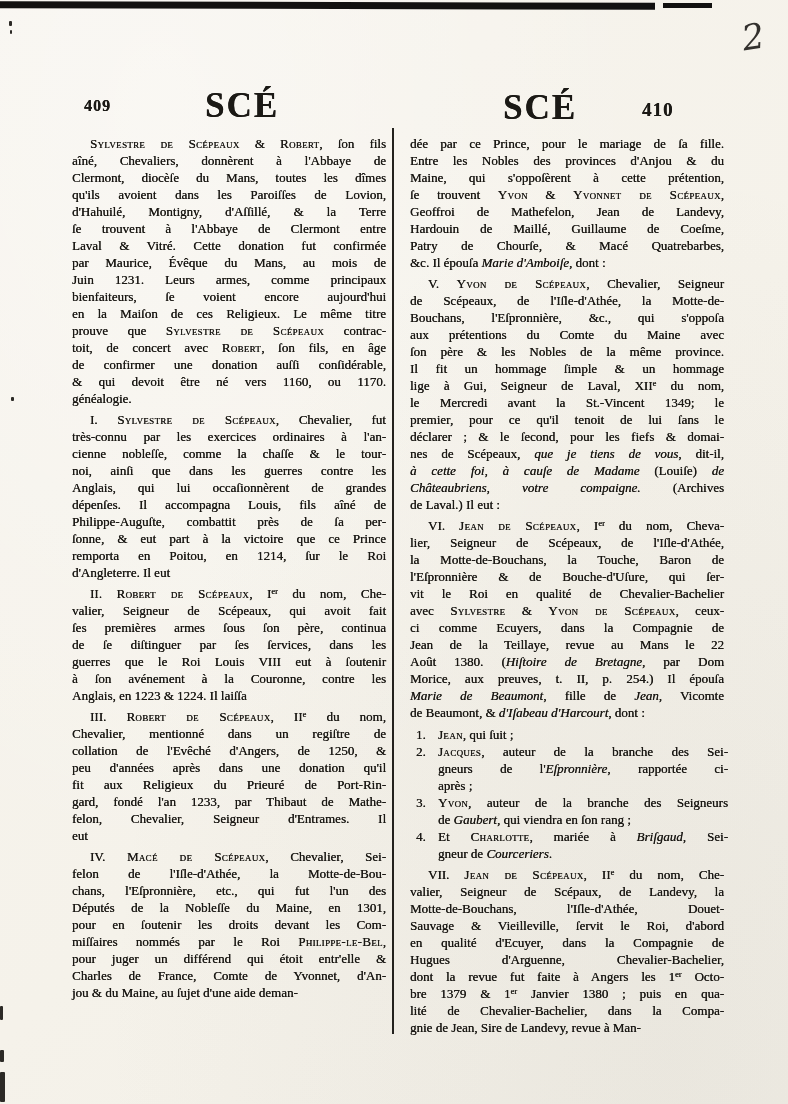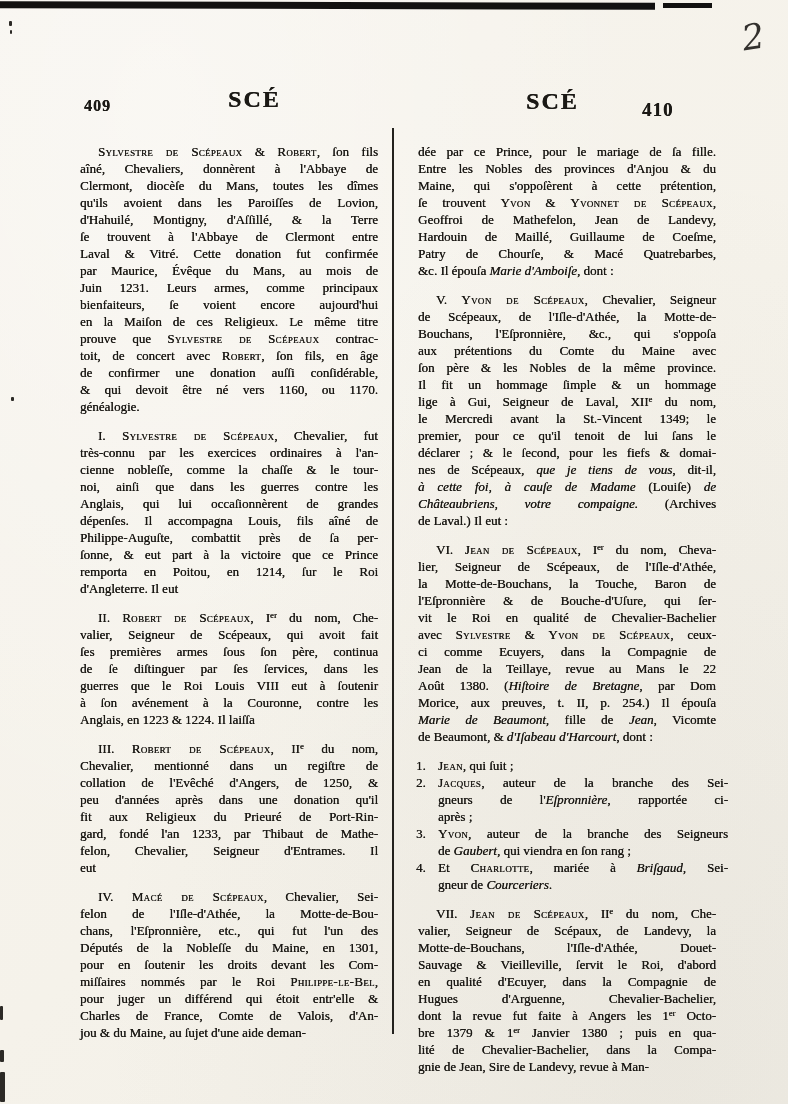--- a/index.html
+++ b/index.html
@@ -23,29 +23,29 @@
   .handwritten{
     position:absolute;left:742px;top:20px;
     font-family:"DejaVu Serif",serif;font-style:italic;
     font-size:35px;color:#33312e;transform:rotate(-9deg);
     line-height:1;
   }
   
   .pagenum{position:absolute;font-size:16px;font-weight:bold;letter-spacing:1px;text-shadow:.3px 0 0 currentColor;}
   .pagenum.left{left:84px;top:97px;}
   .pagenum.right{left:642px;top:99px;font-size:19px;}
-  .running{position:absolute;font-size:24px;font-weight:bold;letter-spacing:2px;text-shadow:.3px 0 0 currentColor;margin-left:23px;}
+  .running{position:absolute;font-size:35px;font-weight:bold;letter-spacing:2px;text-shadow:.3px 0 0 currentColor;}
   .running.left{left:205px;top:86px;}
   .running.right{left:503px;top:88px;}
   
   .col{position:absolute;top:131px;width:322px;font-size:13px;line-height:17px;text-shadow:.25px 0 0 currentColor;}
   .col.left{left:68px;}
   .col.right{left:406px;}
   .divider{position:absolute;left:392px;top:128px;width:2px;height:906px;background:#23211d;}
-  .para{margin:12px;}
+  .para{margin:4px;}
   .line{text-align:justify;text-align-last:justify;}
   .line.last{text-align-last:left;}
   .para.indent .line.first{text-indent:18px;}
   .sc{font-variant:small-caps;letter-spacing:.3px;}
   .it{font-style:italic;}
   .line sup{font-size:8.5px;line-height:0;vertical-align:4px;}
   .list{margin:5px 0 4px 10px;}
   .item{display:flex;}
   .item .num{flex:none;width:22px;}
   .item .item-lines{flex:1;min-width:0;}
@@ -124,21 +124,21 @@
         <div class="line last">eut</div>
       </div>
       <div class="para indent">
         <div class="line first">IV. <span class="sc">Macé de Scépeaux</span>, Chevalier, Sei-</div>
         <div class="line">felon de l'Iſle-d'Athée, la Motte-de-Bou-</div>
         <div class="line">chans, l'Eſpronnière, etc., qui fut l'un des</div>
         <div class="line">Députés de la Nobleſſe du Maine, en 1301,</div>
         <div class="line">pour en ſoutenir les droits devant les Com-</div>
         <div class="line">miſſaires nommés par le Roi <span class="sc">Philippe-le-Bel</span>,</div>
         <div class="line">pour juger un différend qui étoit entr'elle &amp;</div>
-        <div class="line">Charles de France, Comte de Valois, d'An-</div>
+        <div class="line">Charles de France, Comte de Yvonnet, d'An-</div>
         <div class="line last">jou &amp; du Maine, au ſujet d'une aide deman-</div>
       </div>
     </div>
   <div class="col right">
       <div class="para">
         <div class="line first">dée par ce Prince, pour le mariage de ſa fille.</div>
         <div class="line">Entre les Nobles des provinces d'Anjou &amp; du</div>
         <div class="line">Maine, qui s'oppoſèrent à cette prétention,</div>
         <div class="line">ſe trouvent <span class="sc">Yvon</span> &amp; <span class="sc">Yvonnet de Scépeaux</span>,</div>
         <div class="line">Geoffroi de Mathefelon, Jean de Landevy,</div>

